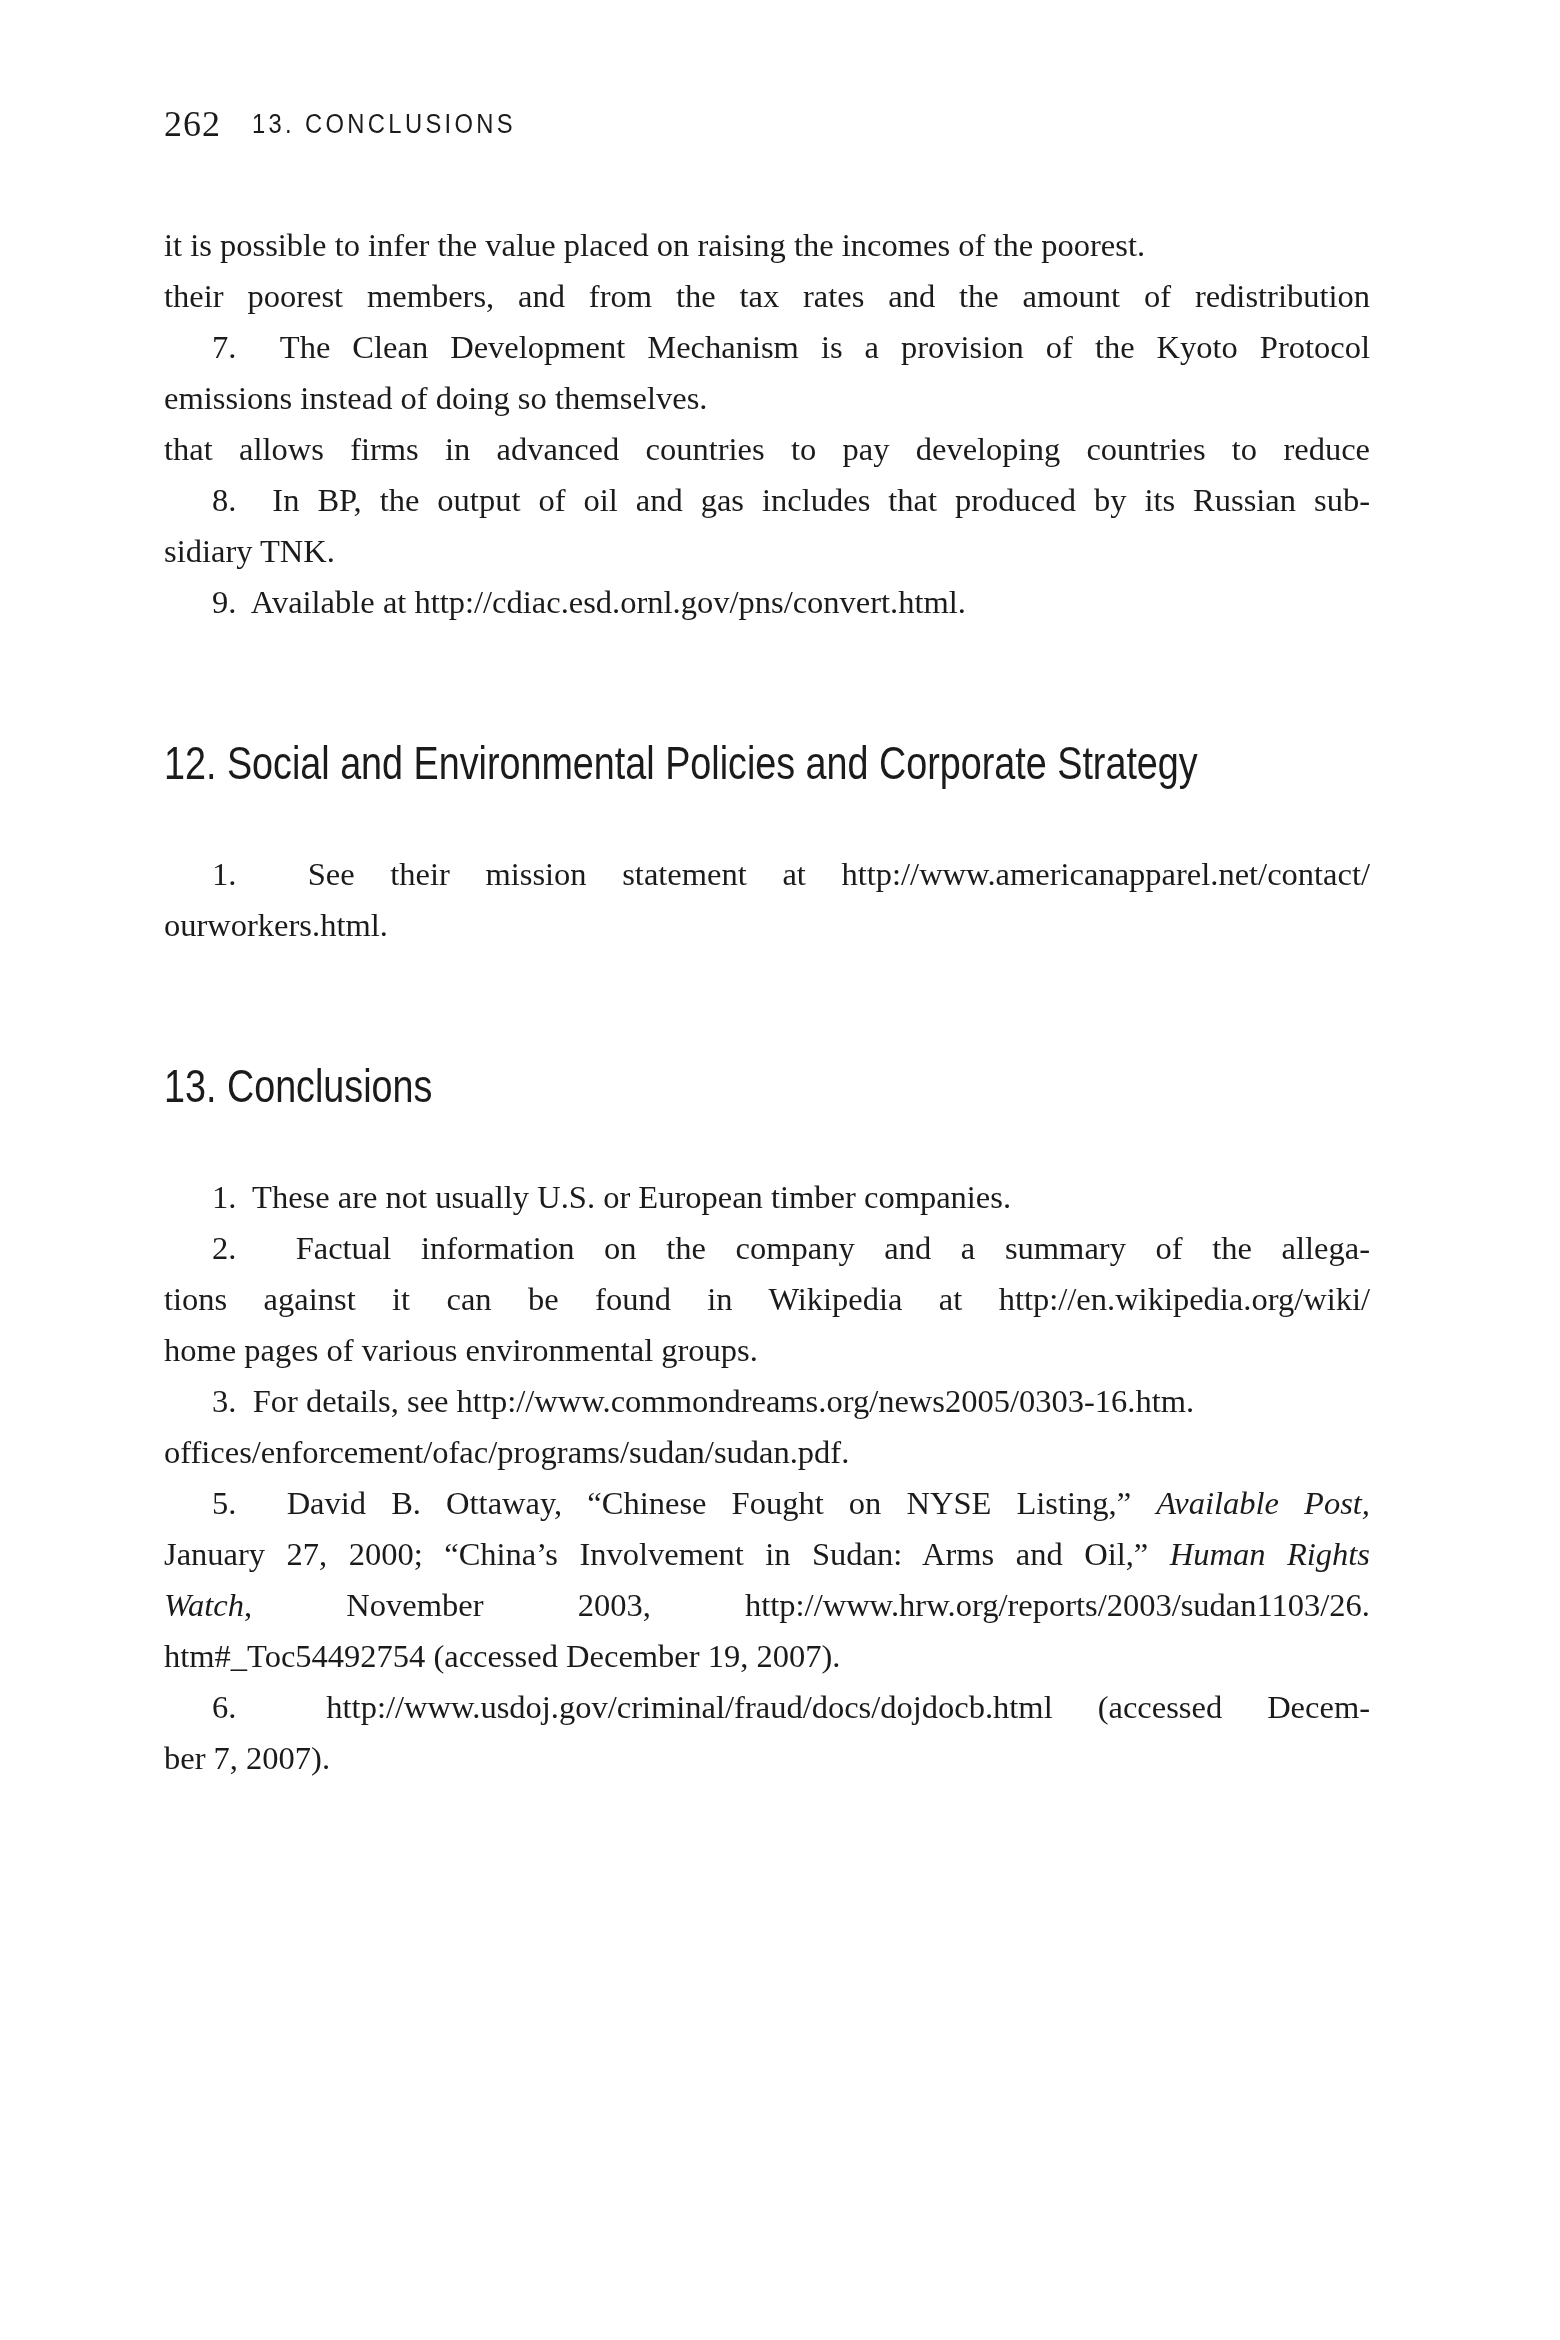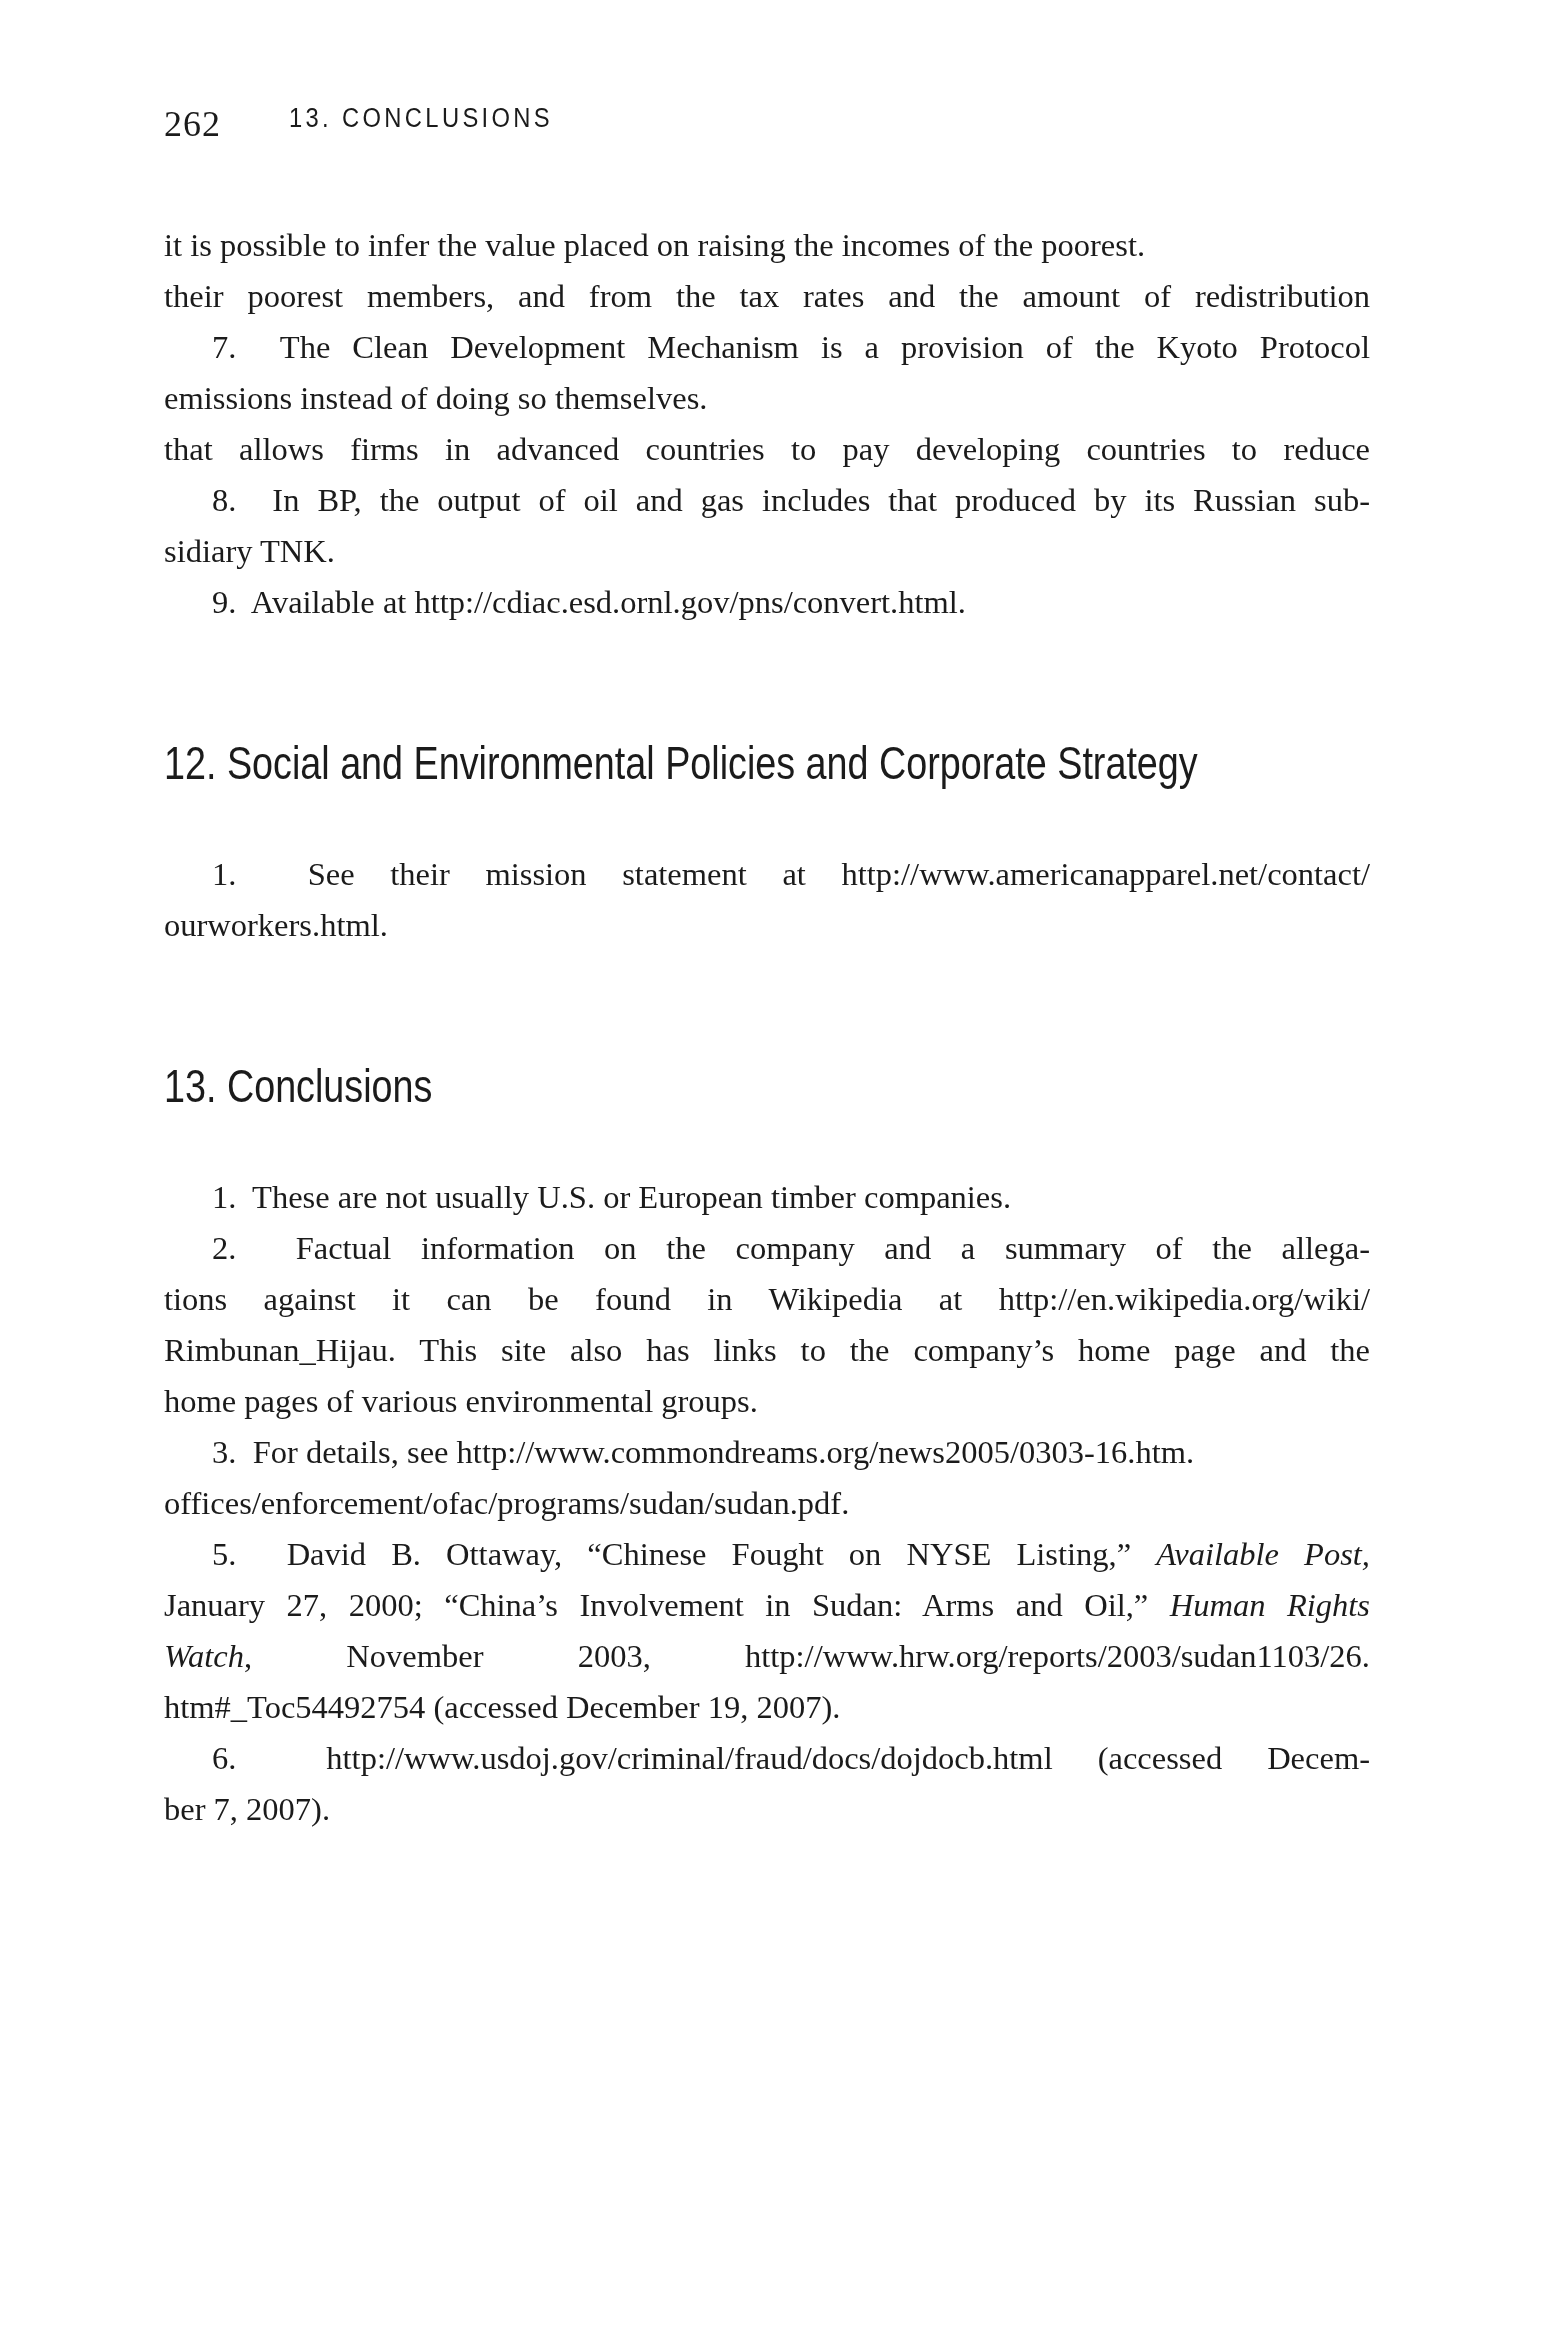--- a/index.html
+++ b/index.html
@@ -12,23 +12,22 @@
     width: 1561px;
     height: 2341px;
     box-sizing: border-box;
     background: #ffffff;
     color: #1b1b1b;
     padding: 103px 191px 0 164px;
     overflow: hidden;
   }
   .header {
     display: flex;
-    align-items: flex-start;
+    align-items: center;
     margin-bottom: 75px;
-    gap: 37px;
   }
   .pagenum {
     font-family: "Liberation Serif", serif;
     font-size: 36px;
     letter-spacing: 1px;
   }
   .runhead {
     display: inline-block;
     font-family: "Liberation Sans", sans-serif;
     font-size: 27px;
@@ -97,21 +96,20 @@
         <div class="line indent"><span>1.&nbsp; See their mission statement at http://www.americanapparel.net/contact/</span></div>
         <div class="line last"><span>ourworkers.html.</span></div>
       </div>
       <div class="h2">13. Conclusions</div>
       <div class="para">
         <div class="line last indent"><span>1.&nbsp; These are not usually U.S. or European timber companies.</span></div>
       </div>
       <div class="para">
         <div class="line indent"><span>2.&nbsp; Factual information on the company and a summary of the allega-</span></div>
         <div class="line"><span>tions against it can be found in Wikipedia at http://en.wikipedia.org/wiki/</span></div>
-        <div class="line"><span>Rimbunan_Hijau. This site also has links to the company’s home page and the</span></div>
         <div class="line last"><span>home pages of various environmental groups.</span></div>
       </div>
       <div class="para">
         <div class="line last indent"><span>3.&nbsp; For details, see http://www.commondreams.org/news2005/0303-16.htm.</span></div>
       </div>
       <div class="para">
         <div class="line last"><span>offices/enforcement/ofac/programs/sudan/sudan.pdf.</span></div>
       </div>
       <div class="para">
         <div class="line indent"><span>5.&nbsp; David B. Ottaway, “Chinese Fought on NYSE Listing,” </span><i>Available Post,</i></div>

